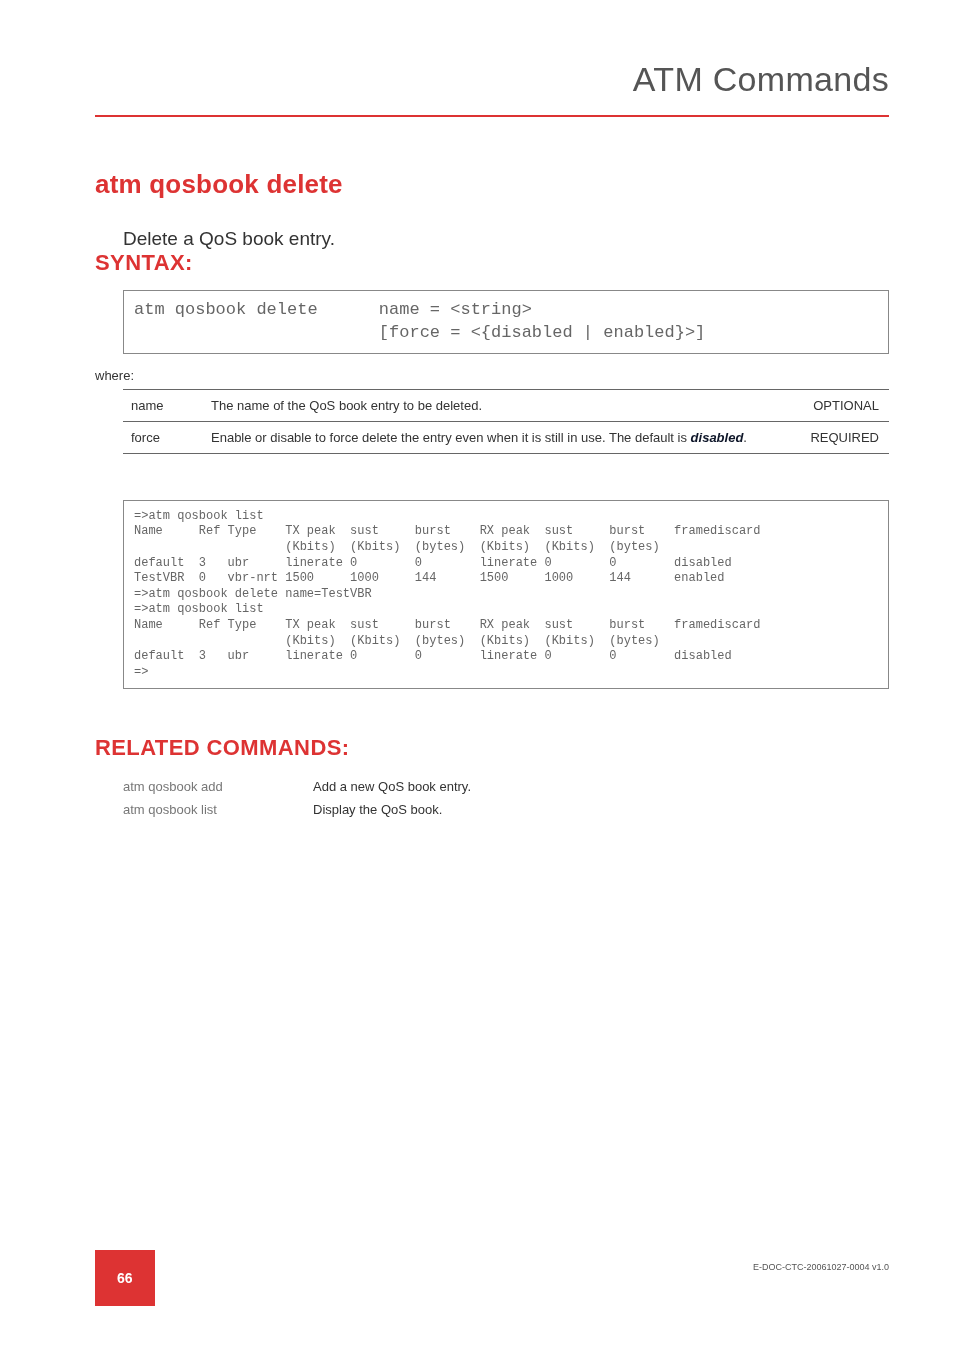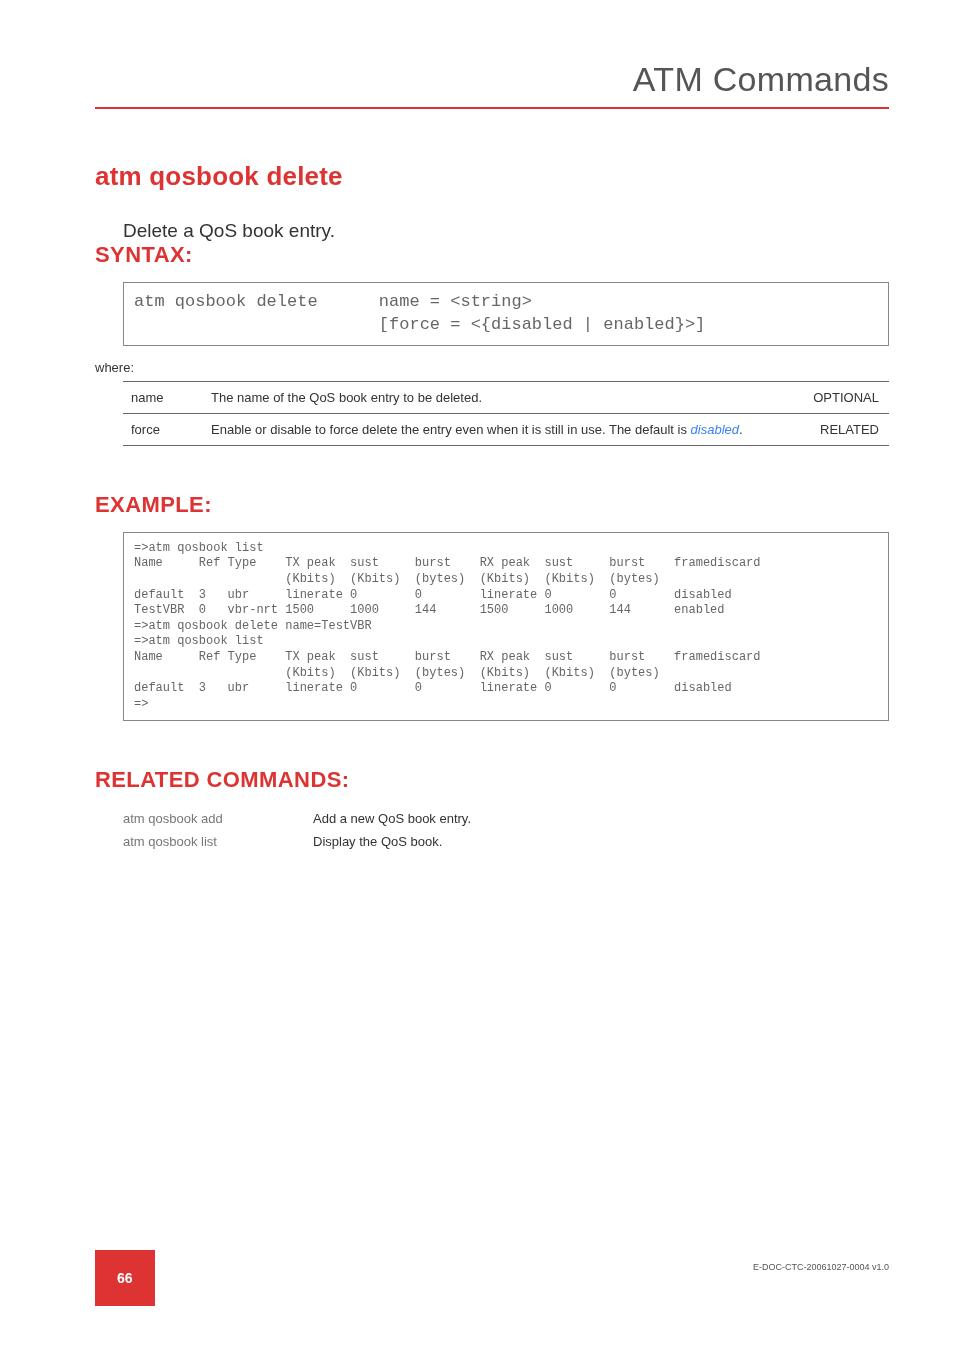--- a/index.html
+++ b/index.html
@@ -15,21 +15,21 @@
     padding: 60px 65px 50px 95px;
     position: relative;
     min-height: 1350px;
   }
   .chapter-header {
     text-align: right;
     font-size: 34px;
     font-weight: 300;
     color: #555;
     letter-spacing: 0.3px;
-    padding-bottom: 8px;
+    padding-bottom: 16px;
     border-bottom: 2px solid #d33;
     margin-bottom: 52px;
     font-family: "Arial Narrow", Arial, sans-serif;
   }
   .cmd-title {
     color: #d33;
     font-size: 26px;
     font-weight: bold;
     margin-bottom: 28px;
     font-family: "Arial Narrow", Arial, sans-serif;
@@ -75,21 +75,21 @@
   }
   .param-table td {
     border-top: 1px solid #666;
     border-bottom: 1px solid #666;
     padding: 8px 10px 8px 8px;
     vertical-align: top;
     color: #333;
   }
   .param-table td.pname { width: 80px; }
   .param-table td.req { width: 100px; text-align: right; }
-  .emph-red { color: #3b82f6; font-style: italic; font-weight: normal; }
+  .emph-red { color: #0f172a; font-style: italic; font-weight: bold; }
   .example-box {
     border: 1px solid #888;
     padding: 8px 10px;
     font-family: "Courier New", monospace;
     font-size: 12px;
     color: #666;
     margin-left: 28px;
     margin-bottom: 46px;
     white-space: pre;
     line-height: 1.3;
@@ -150,26 +150,25 @@
   <table class="param-table">
     <tbody>
         <tr>
       <td class="pname">name</td>
       <td>The name of the QoS book entry to be deleted.</td>
       <td class="req">OPTIONAL</td>
     </tr>
     <tr>
       <td class="pname">force</td>
       <td><span>Enable or disable to force delete the entry even when it is still in use. The default is </span><span class="emph-red">disabled</span><span>.</span></td>
-      <td class="req">RELATED</td>
+      <td class="req">REQUIRED</td>
     </tr>
   </tbody>
     </table>
 
-  <div class="section-head">EXAMPLE:</div>
   <div class="example-box">=&gt;atm qosbook list
 Name     Ref Type    TX peak  sust     burst    RX peak  sust     burst    framediscard
                      (Kbits)  (Kbits)  (bytes)  (Kbits)  (Kbits)  (bytes)
 default  3   ubr     linerate 0        0        linerate 0        0        disabled
 TestVBR  0   vbr-nrt 1500     1000     144      1500     1000     144      enabled
 =&gt;atm qosbook delete name=TestVBR
 =&gt;atm qosbook list
 Name     Ref Type    TX peak  sust     burst    RX peak  sust     burst    framediscard
                      (Kbits)  (Kbits)  (bytes)  (Kbits)  (Kbits)  (bytes)
 default  3   ubr     linerate 0        0        linerate 0        0        disabled

